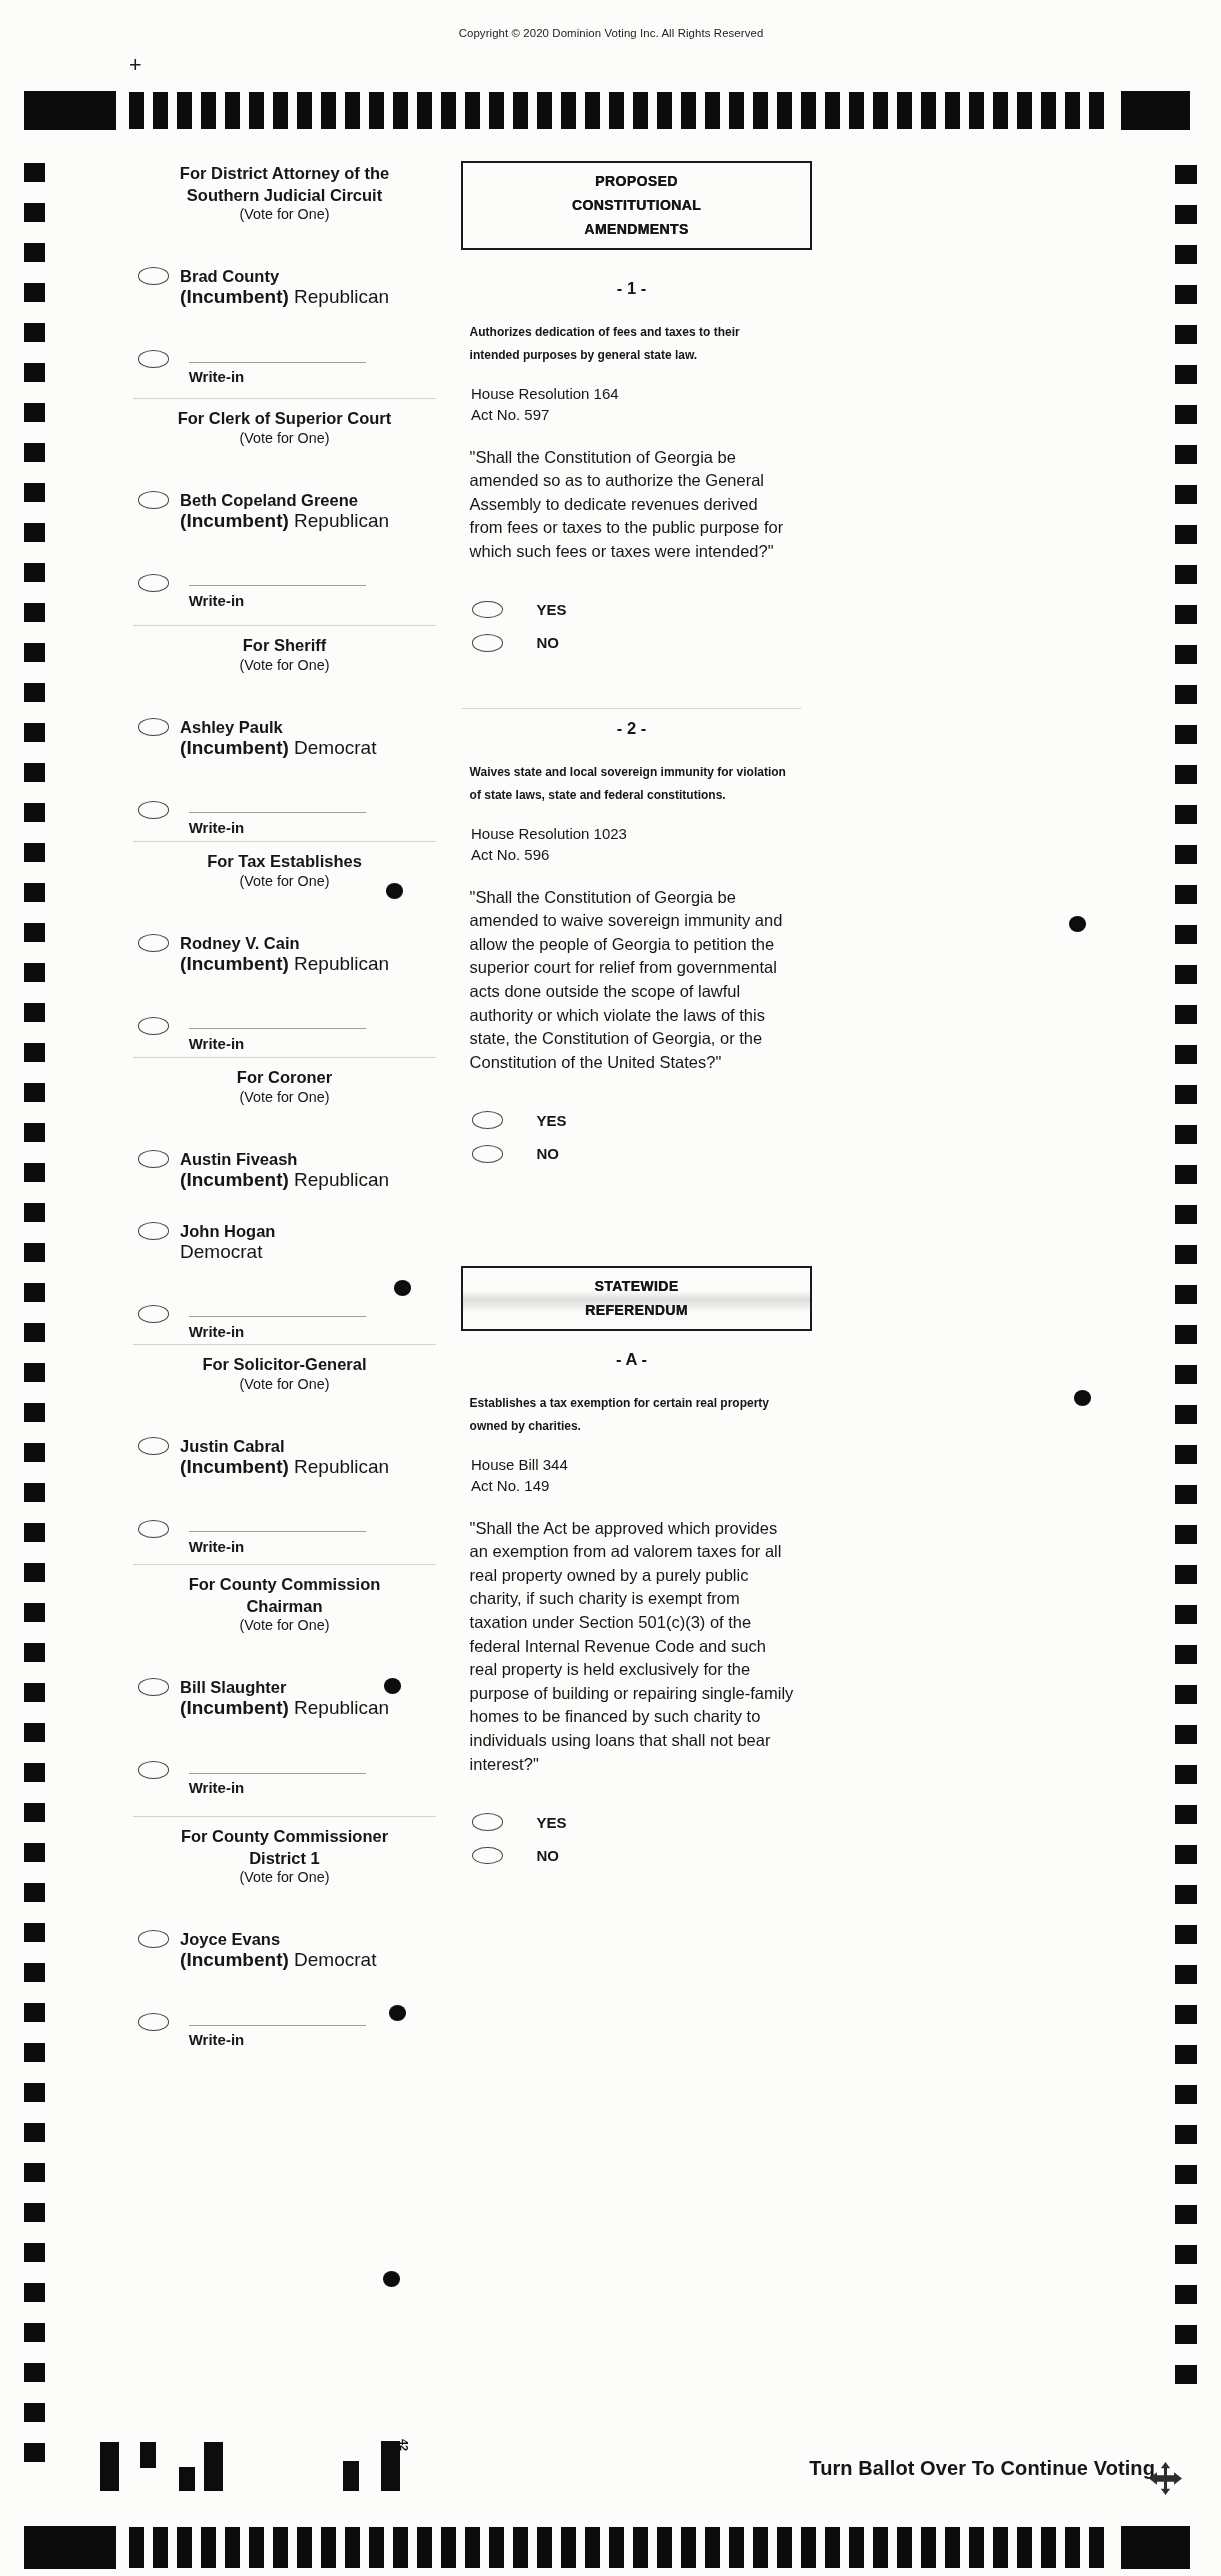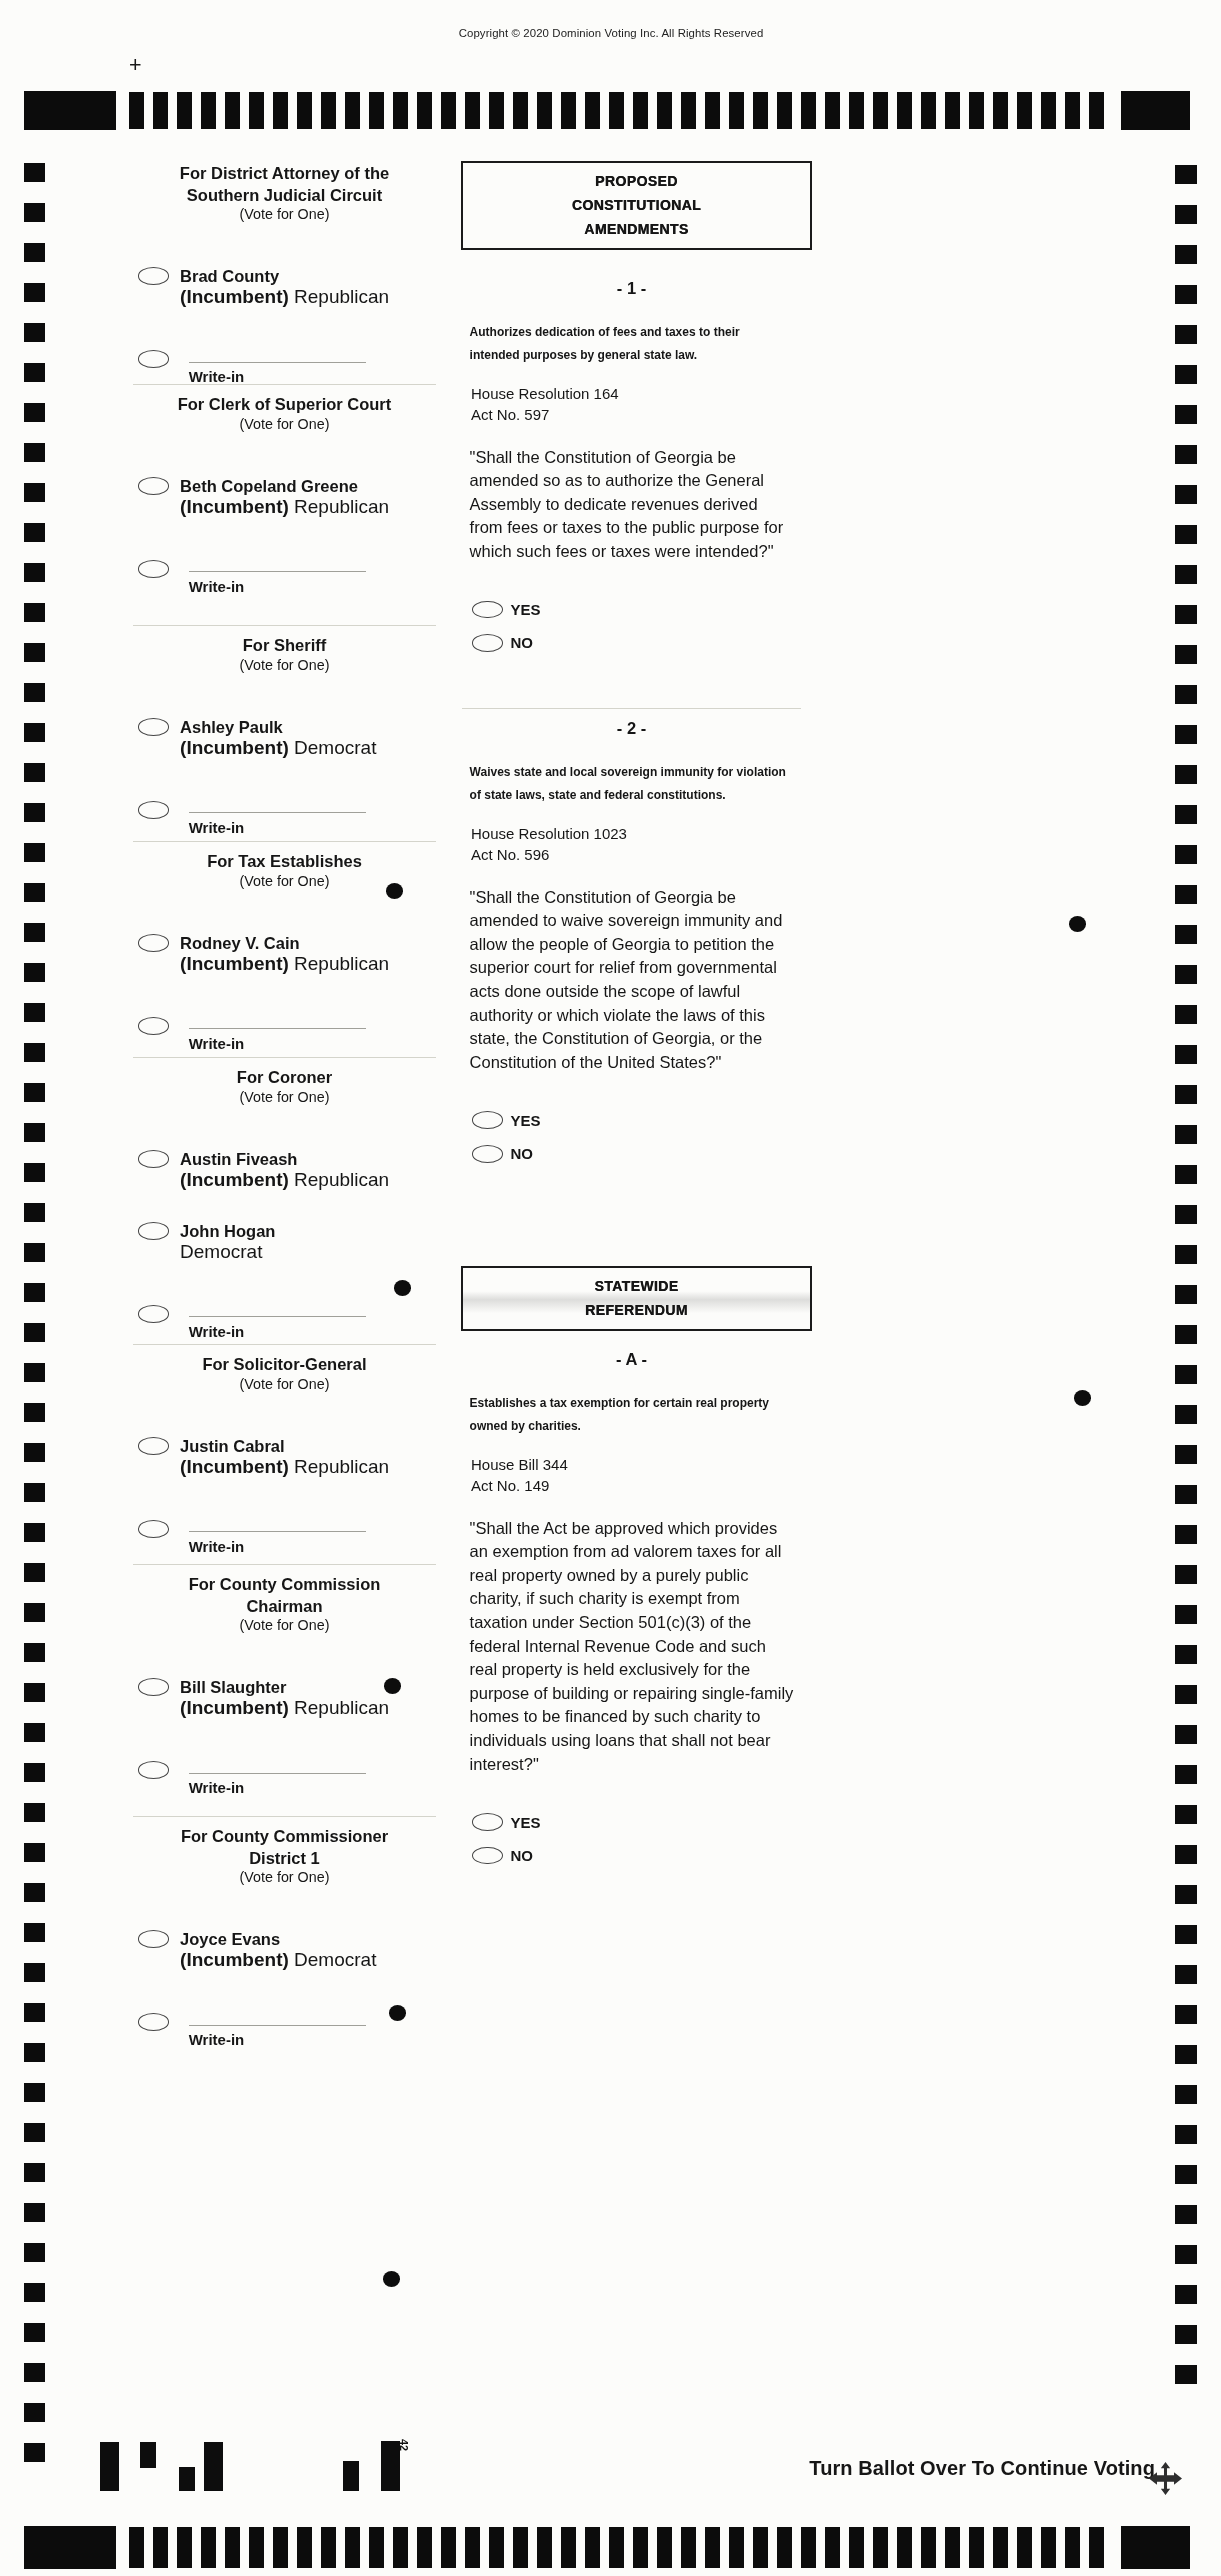--- a/index.html
+++ b/index.html
@@ -40,21 +40,21 @@
 
   
   .m-header{position:absolute;left:461px;width:341px;border:2.1px solid #1b1b1b;padding:5.7px 2.9px 7.2px;background:#fcfcfa;}
   .m-header-text{font-size:14px;font-weight:bold;text-align:center;line-height:24px;white-space:pre-line;letter-spacing:0.4px;text-shadow:0.4px 0 0 #111;}
   .smudge{background-image:linear-gradient(to bottom,transparent 38%,rgba(110,110,110,.22) 52%,transparent 74%);}
   .measure{position:absolute;left:461px;width:341px;}
   .m-number{font-size:16.5px;font-weight:bold;text-align:center;line-height:21.5px;}
   .m-summary{font-size:12px;font-weight:bold;line-height:23px;margin-top:21.5px;padding-left:8.6px;margin-right:13px;}
   .m-ref{font-size:15px;line-height:21.5px;margin-top:15.7px;padding-left:10px;}
   .m-question{font-size:16.5px;line-height:23.6px;margin-top:20px;padding-left:8.6px;margin-right:8.6px;}
-  .m-choice{display:flex;align-items:center;gap:7px;margin-top:15.7px;padding-left:11.4px;}
+  .m-choice{display:flex;align-items:center;gap:33px;margin-top:15.7px;padding-left:11.4px;}
   .m-choice.first{margin-top:37px;}
   .m-choice-label{font-size:15px;font-weight:bold;}
 
   
   .footer-text{position:absolute;top:2457px;right:67px;font-size:20px;font-weight:bold;letter-spacing:0.1px;}
   .move-icon{position:absolute;left:1149px;top:2462px;width:33px;height:33px;}
 </style>
 </head>
 <body>
 
@@ -85,21 +85,21 @@
     </div>
     <div class="writein">
       <span class="oval"></span>
       <div class="wi-box">
         <div class="wi-line"></div>
         <div class="wi-label">Write-in</div>
       </div>
     </div>
   </section>
 
-  <section class="contest sep" style="top:394px;">
+  <section class="contest sep" style="top:408px;">
     <h2 class="c-title">For Clerk of Superior Court</h2>
     <div class="c-inst">(Vote for One)</div>
     <div class="cand">
       <span class="oval"></span>
       <div>
         <div class="cand-name">Beth Copeland Greene</div>
         <div class="cand-detail"><span class="inc">(Incumbent)</span> <span>Republican</span></div>
       </div>
     </div>
     <div class="writein">

